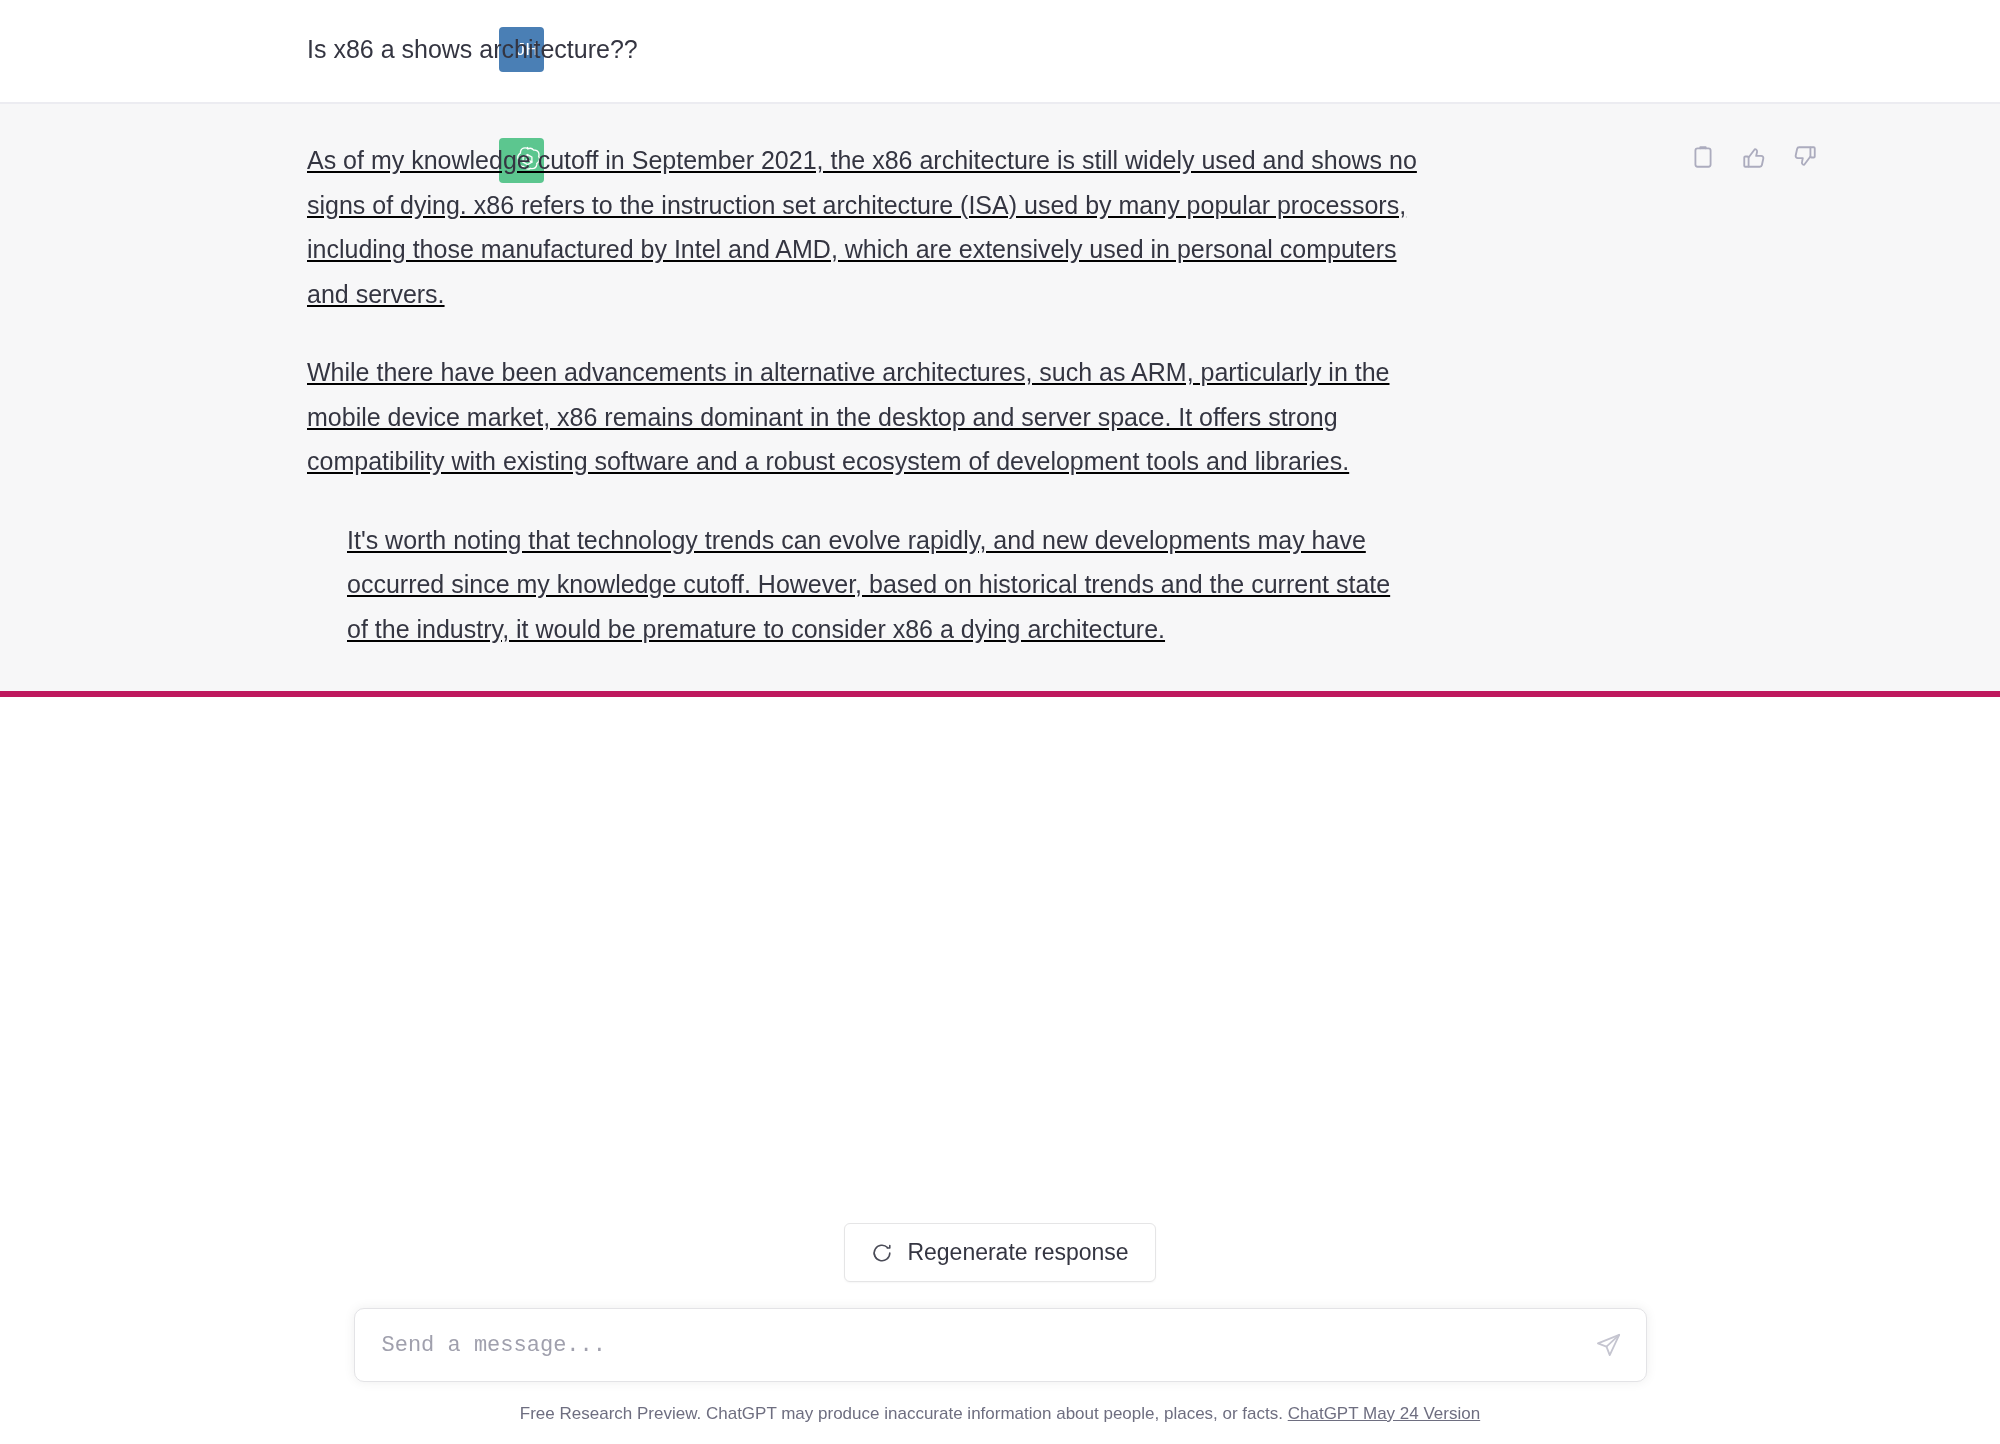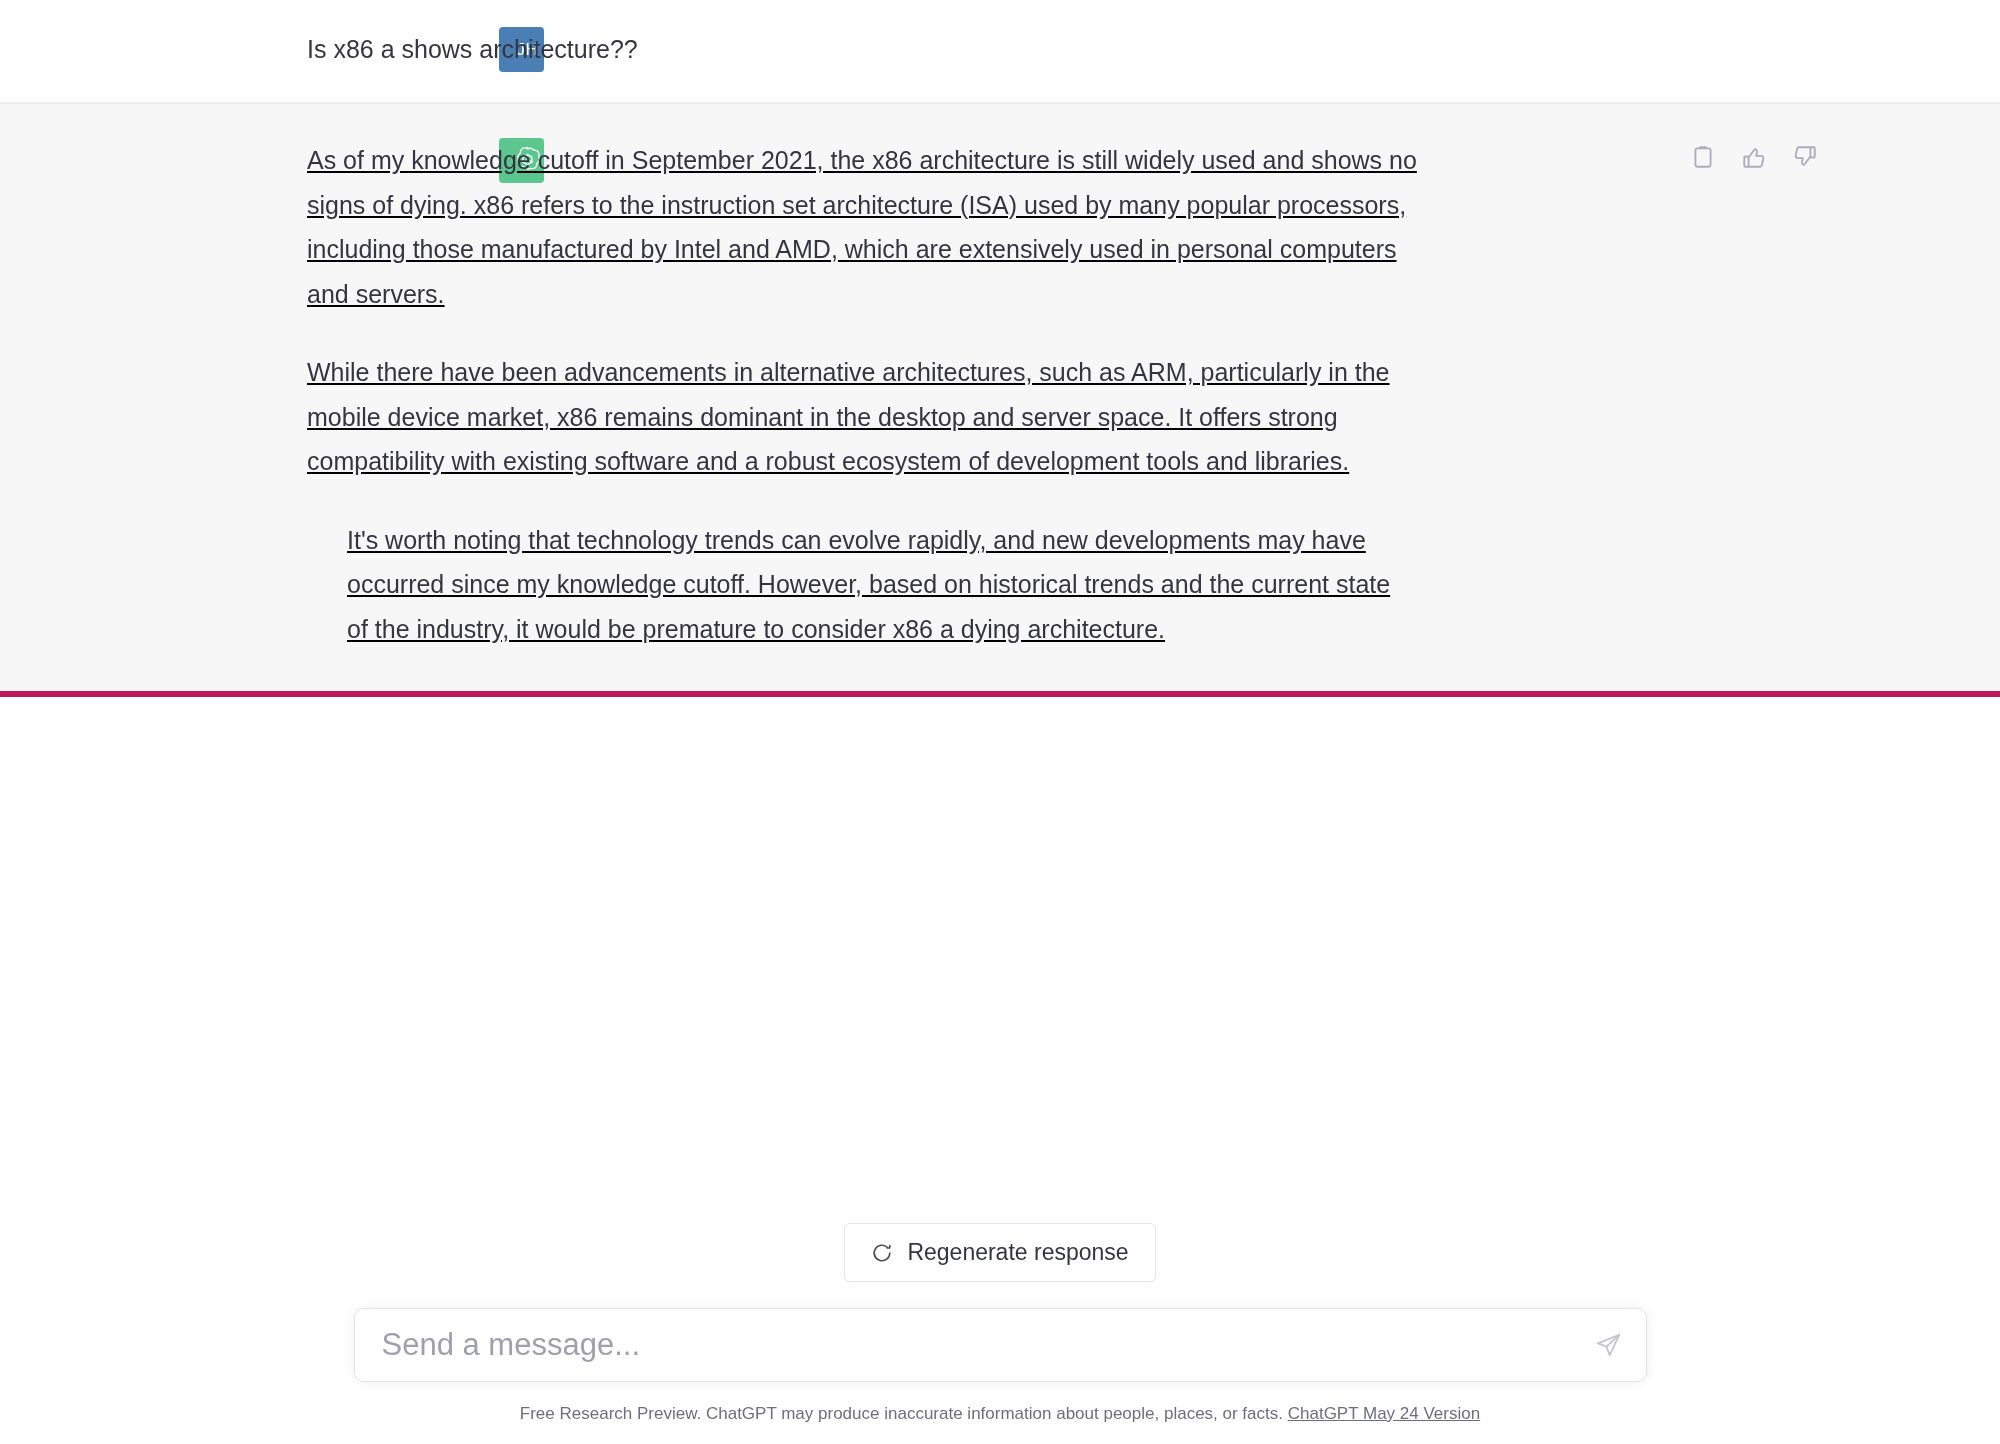--- a/index.html
+++ b/index.html
@@ -164,22 +164,22 @@
     border-radius: 10px;
     box-shadow: 0 0 12px rgba(0,0,0,0.07);
     display: flex;
     align-items: center;
   }
   .composer-input {
     flex: 1 1 auto;
     border: none;
     outline: none;
     background: transparent;
-    font-size: 31px;
-    font-family: Liberation Sans, sans-serif;
+    font-size: 22px;
+    font-family: Liberation Mono, monospace;
     color: #343541;
     padding: 0 70px 0 27px;
     height: 100%;
   }
   .composer-input::placeholder { color: #a0a0ad; opacity: 1; }
   .send-btn {
     position: absolute;
     right: 16px;
     top: 50%;
     transform: translateY(-50%);

